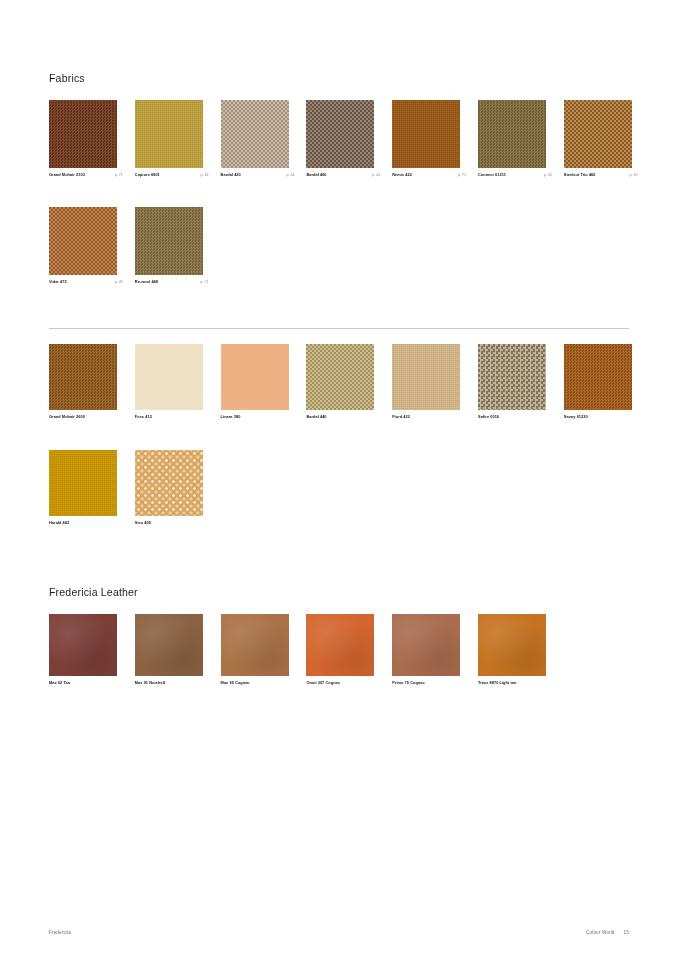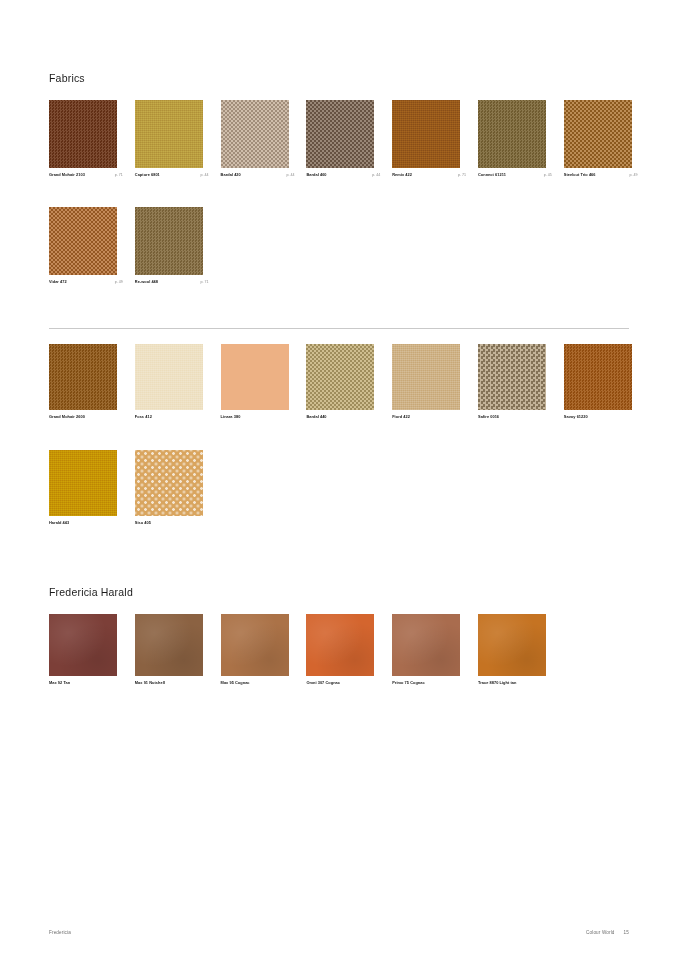--- a/index.html
+++ b/index.html
@@ -314,21 +314,21 @@
         <div class="swatch-cell">
           <div class="swatch small tex-dot" style="background: rgb(217, 165, 95);"></div>
           <div class="caption">
             <span class="caption-name">Sisu 405</span>
           </div>
         </div>
       </div>
   </div>
 
   <div class="section" id="sec-leather" style="top:586px;">
-    <h2 class="section-title">Fredericia Harald</h2>
+    <h2 class="section-title">Fredericia Leather</h2>
     <div class="swatch-row">
         <div class="swatch-cell">
           <div class="swatch leather tex-leather" style="background: rgb(124, 63, 56);"></div>
           <div class="caption">
             <span class="caption-name">Max 92 Tan</span>
           </div>
         </div>
         <div class="swatch-cell">
           <div class="swatch leather tex-leather" style="background: rgb(139, 98, 66);"></div>
           <div class="caption">

